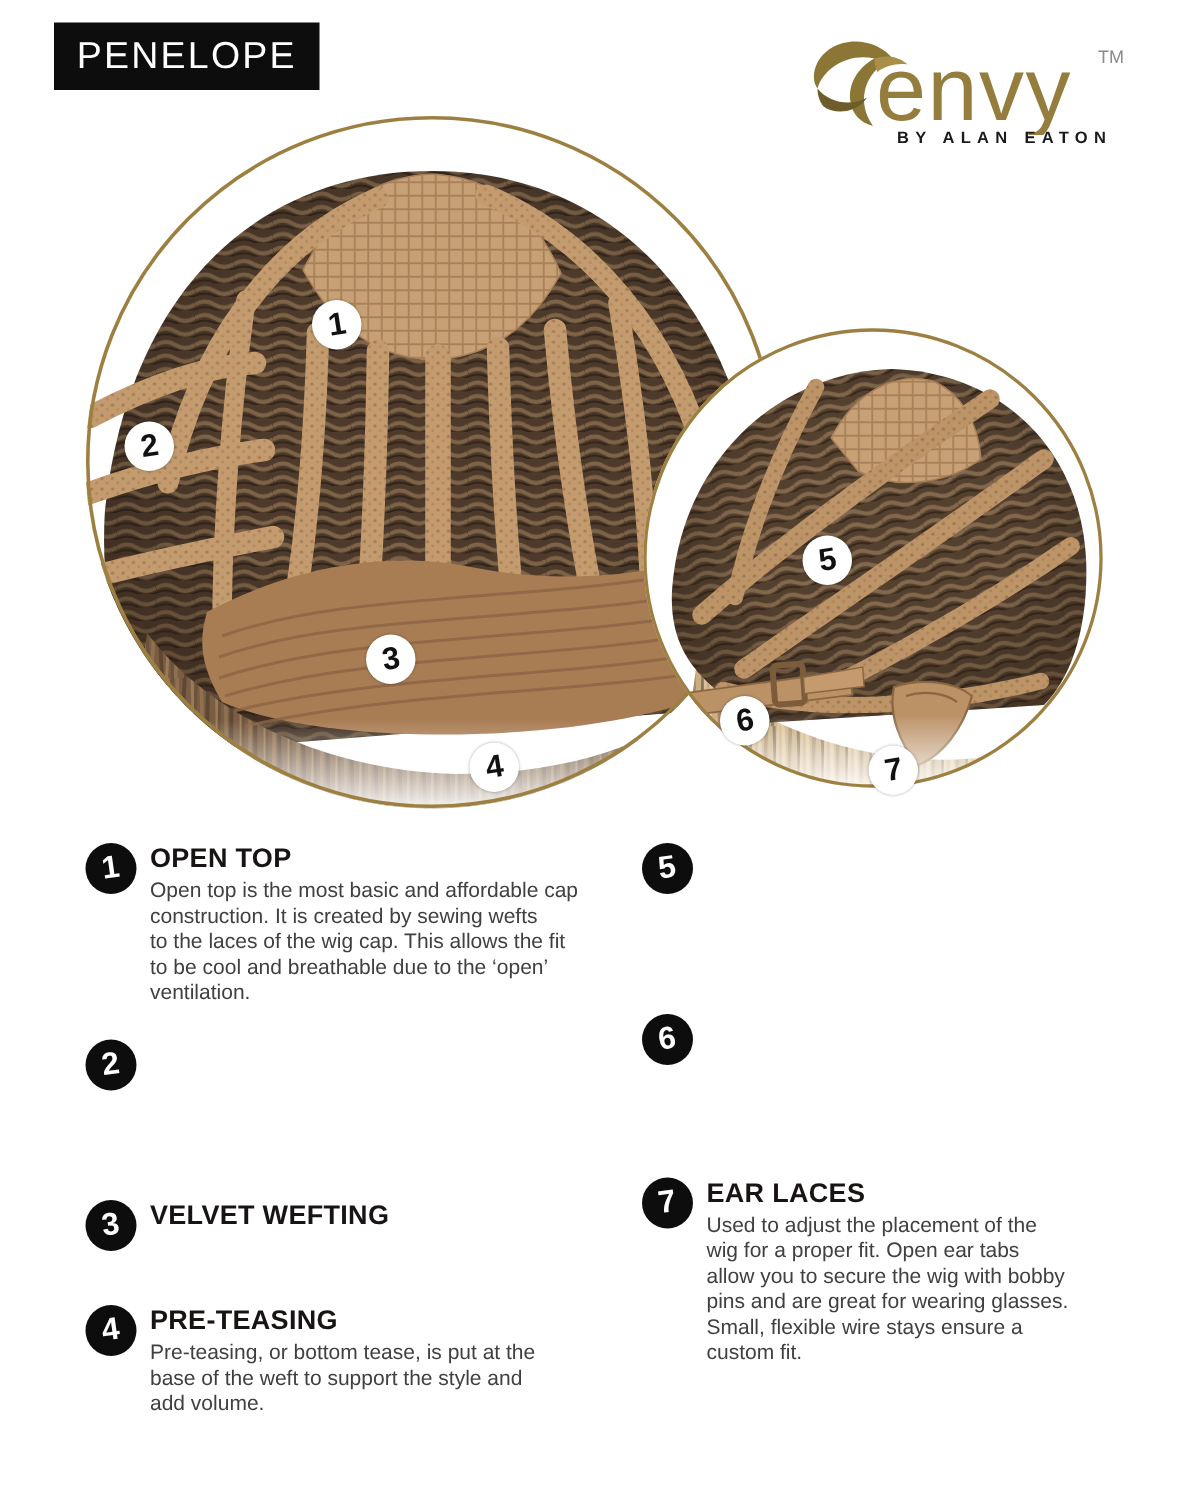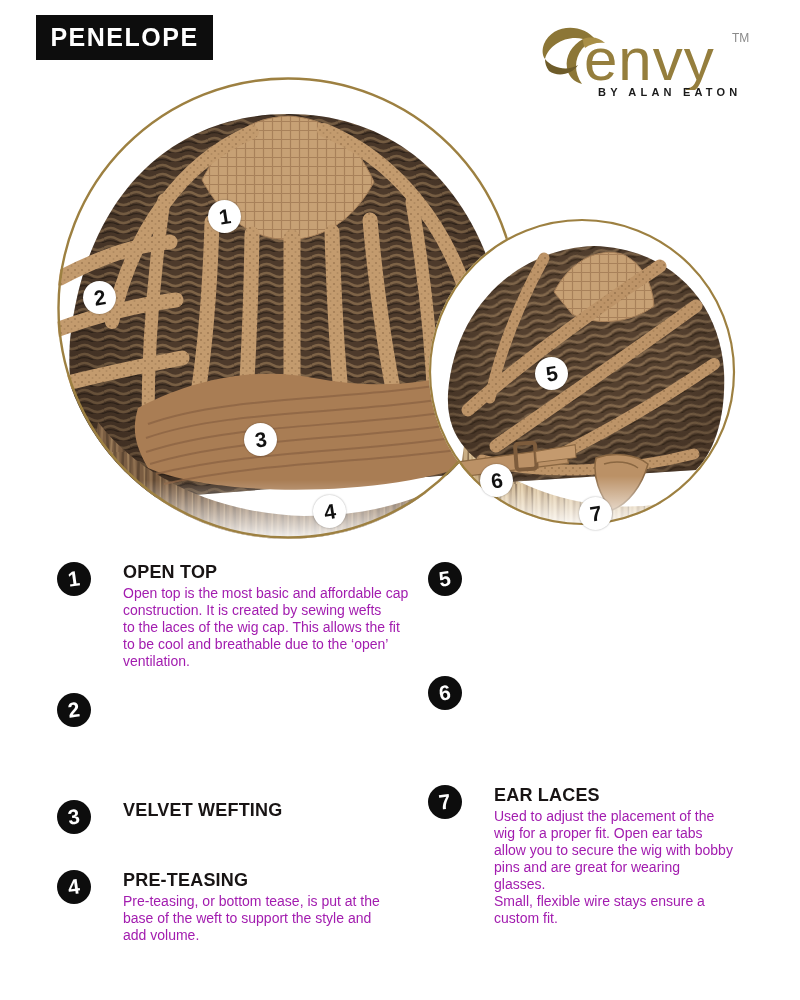--- a/index.html
+++ b/index.html
@@ -2,21 +2,21 @@
 <html><head>
 <meta charset="utf-8">
 <style>
   html,body{margin:0;padding:0;background:#ffffff;}
   .page{position:relative;width:800px;height:1000px;background:#ffffff;overflow:hidden;
         font-family:"Liberation Sans",sans-serif;color:#241f1e;}
 
   
   .product-badge{position:absolute;left:36px;top:15px;width:177px;height:45px;
     background:#0d0d0d;color:#ffffff;display:flex;align-items:center;justify-content:center;
-    font-size:25px;font-weight:bold;letter-spacing:1.5px;}
+    font-size:25px;font-weight:normal;letter-spacing:1.5px;}
   .brand{position:absolute;left:540px;top:20px;width:215px;height:80px;}
   .brand-tagline{position:absolute;left:58px;top:66px;font-size:11px;font-weight:bold;
     letter-spacing:4.2px;color:#1a1a1a;white-space:nowrap;}
 
   
   .hero{position:absolute;left:0;top:0;width:800px;height:560px;}
   .photo-front{position:absolute;left:52px;top:72px;}
   .photo-back{position:absolute;left:424px;top:214px;}
   .co{position:absolute;width:33px;height:33px;border-radius:50%;background:#ffffff;
     box-shadow:0 0 2px rgba(0,0,0,.35);display:flex;align-items:center;justify-content:center;
@@ -29,24 +29,24 @@
   
   .feature{position:absolute;}
   .fl{left:57px;width:362px;}
   .fr{left:428px;width:305px;}
   .fl1{top:562px;} .fl2{top:693px;} .fl3{top:800px;} .fl4{top:870px;}
   .fr1{top:562px;} .fr2{top:676px;} .fr3{top:785px;}
   .num-badge{position:absolute;left:0;top:0;width:34px;height:34px;border-radius:50%;
     background:#0d0d0d;color:#ffffff;display:flex;align-items:center;justify-content:center;
     font-size:21px;font-weight:bold;}
   .num-badge span{display:inline-block;transform:rotate(-8deg);}
-  .feature-text{margin-left:66px;}
+  .feature-text{margin-left:43px;}
   .feature-text h3{margin:0 0 3px 0;font-size:18px;line-height:20px;font-weight:bold;
     color:#181414;letter-spacing:0.2px;}
-  .feature-text p{margin:0;font-size:14px;line-height:17px;color:#a21caf;white-space:pre-line;}
+  .feature-text p{margin:0;font-size:14px;line-height:17px;color:#404040;white-space:pre-line;}
 </style>
 </head>
 <body>
 
 <div class="page">
 
   <div class="product-badge">PENELOPE</div>
 
   <div class="brand">
     <svg width="215" height="70" viewBox="0 0 215 70">

